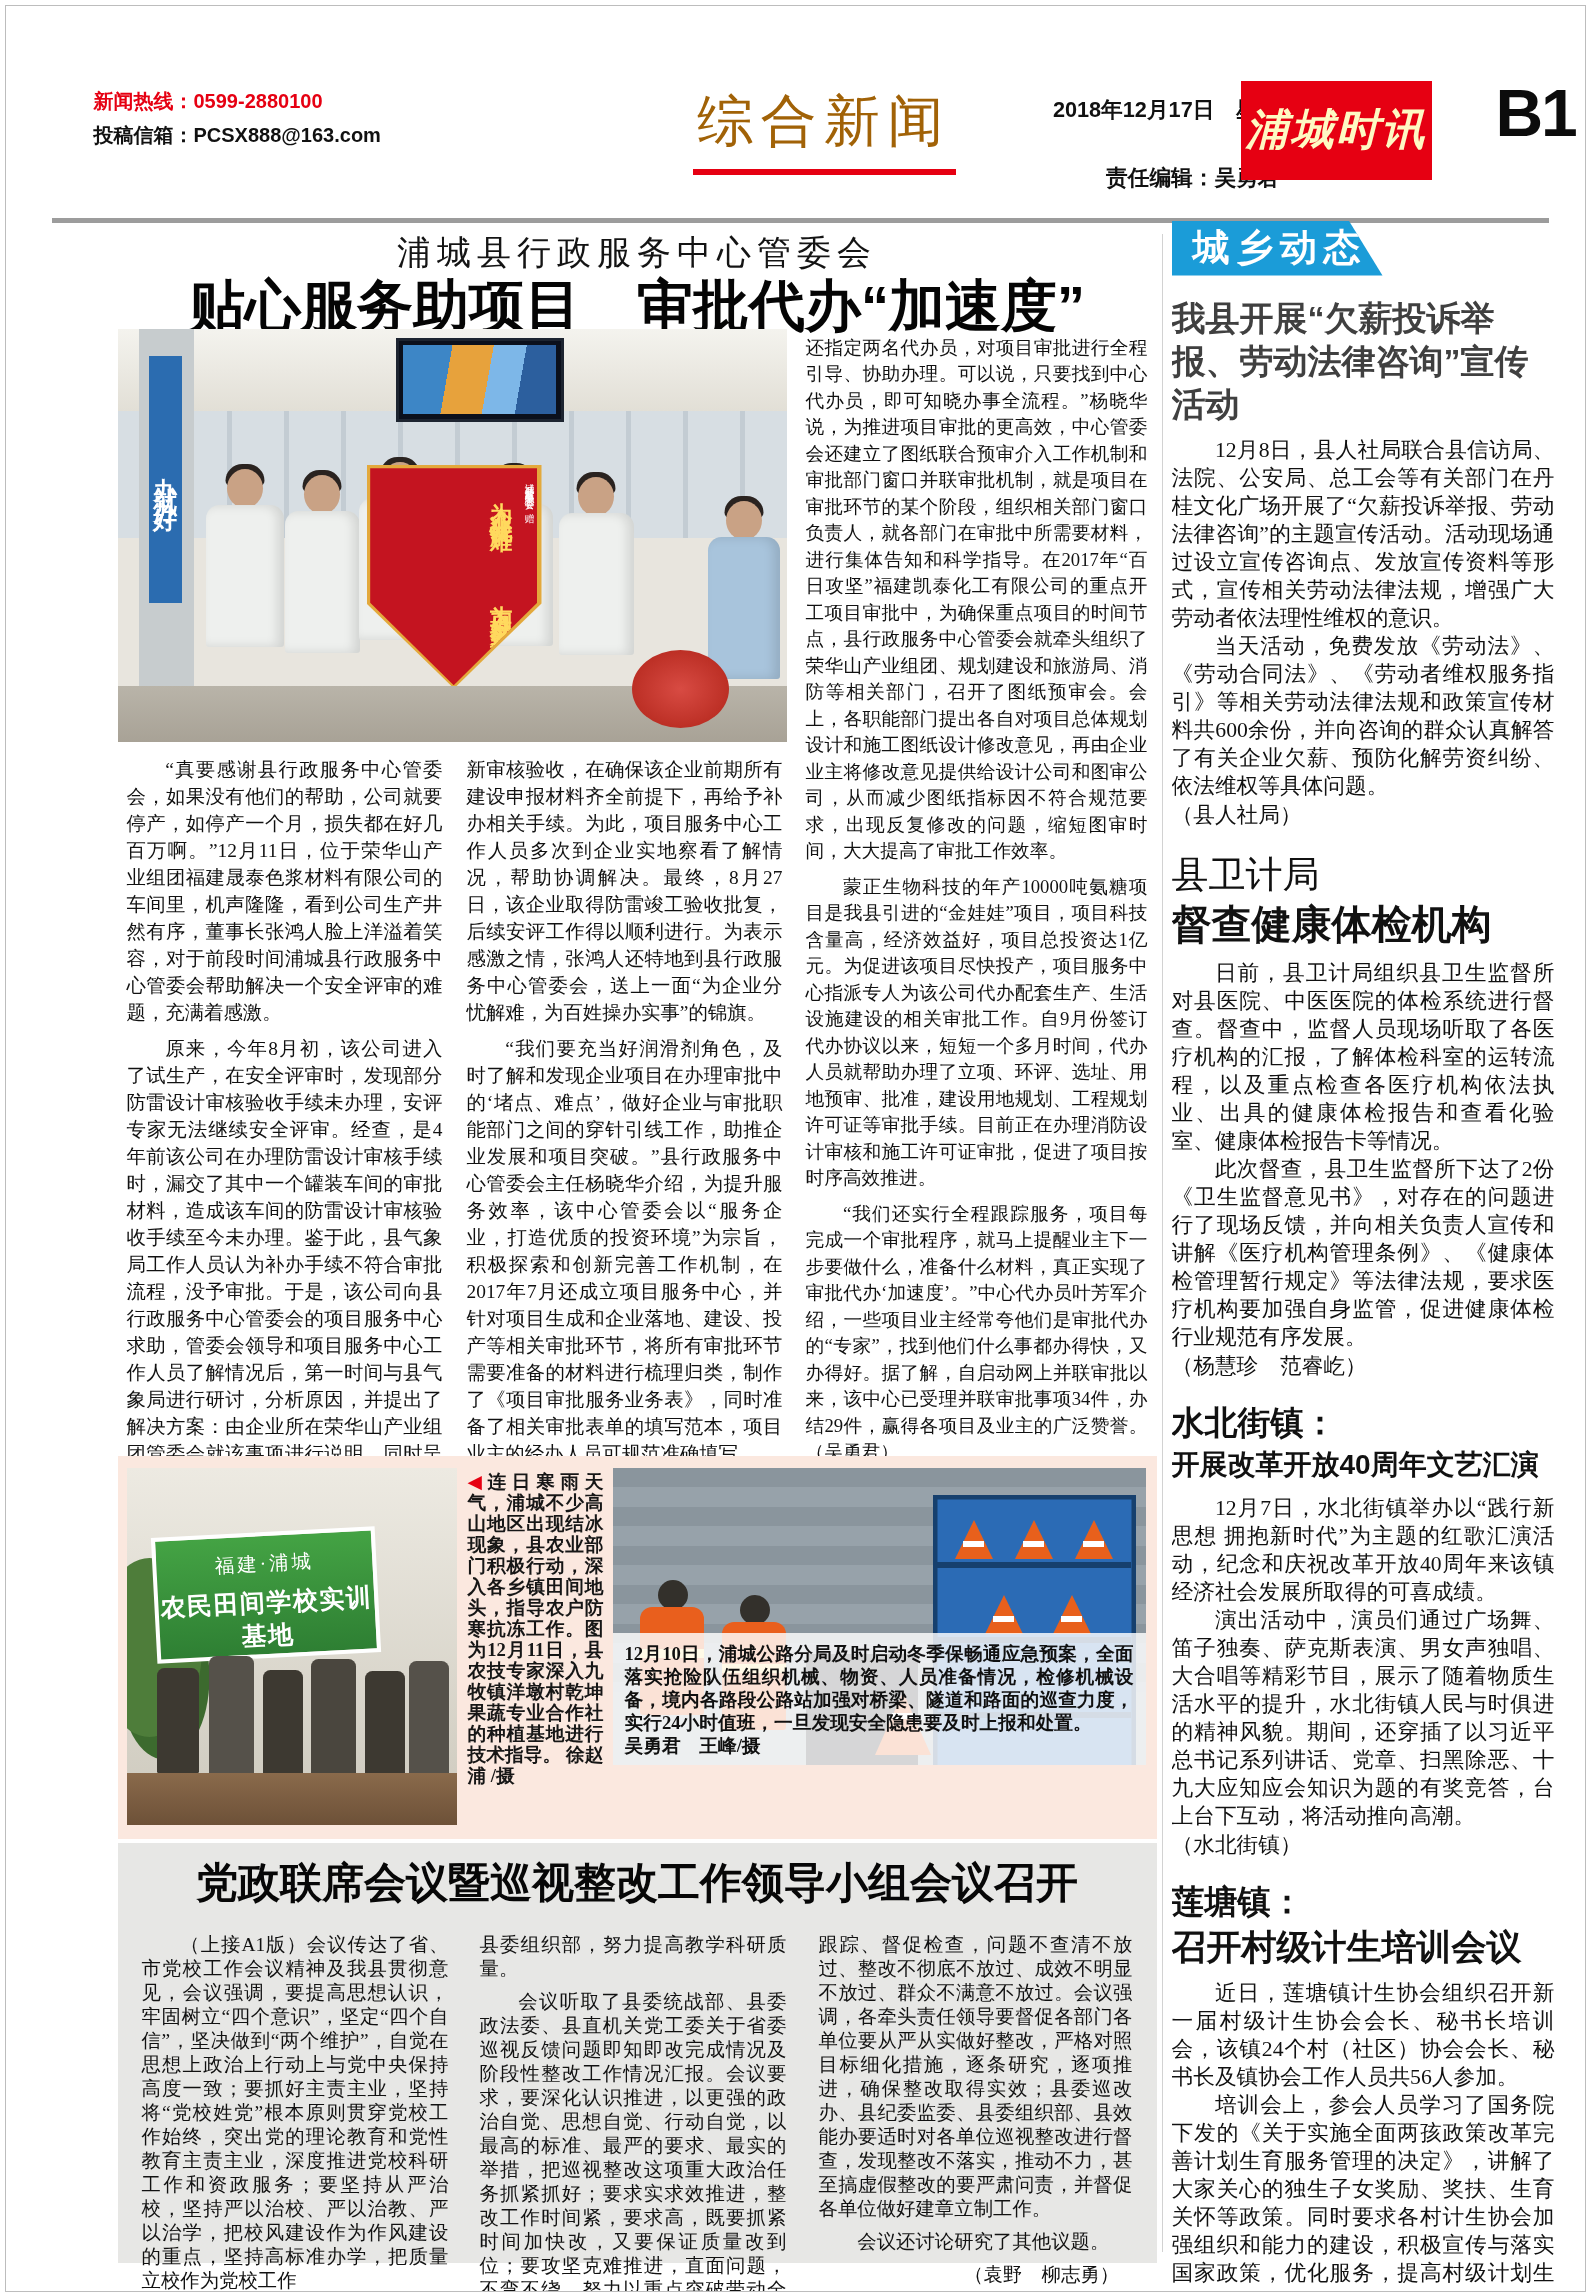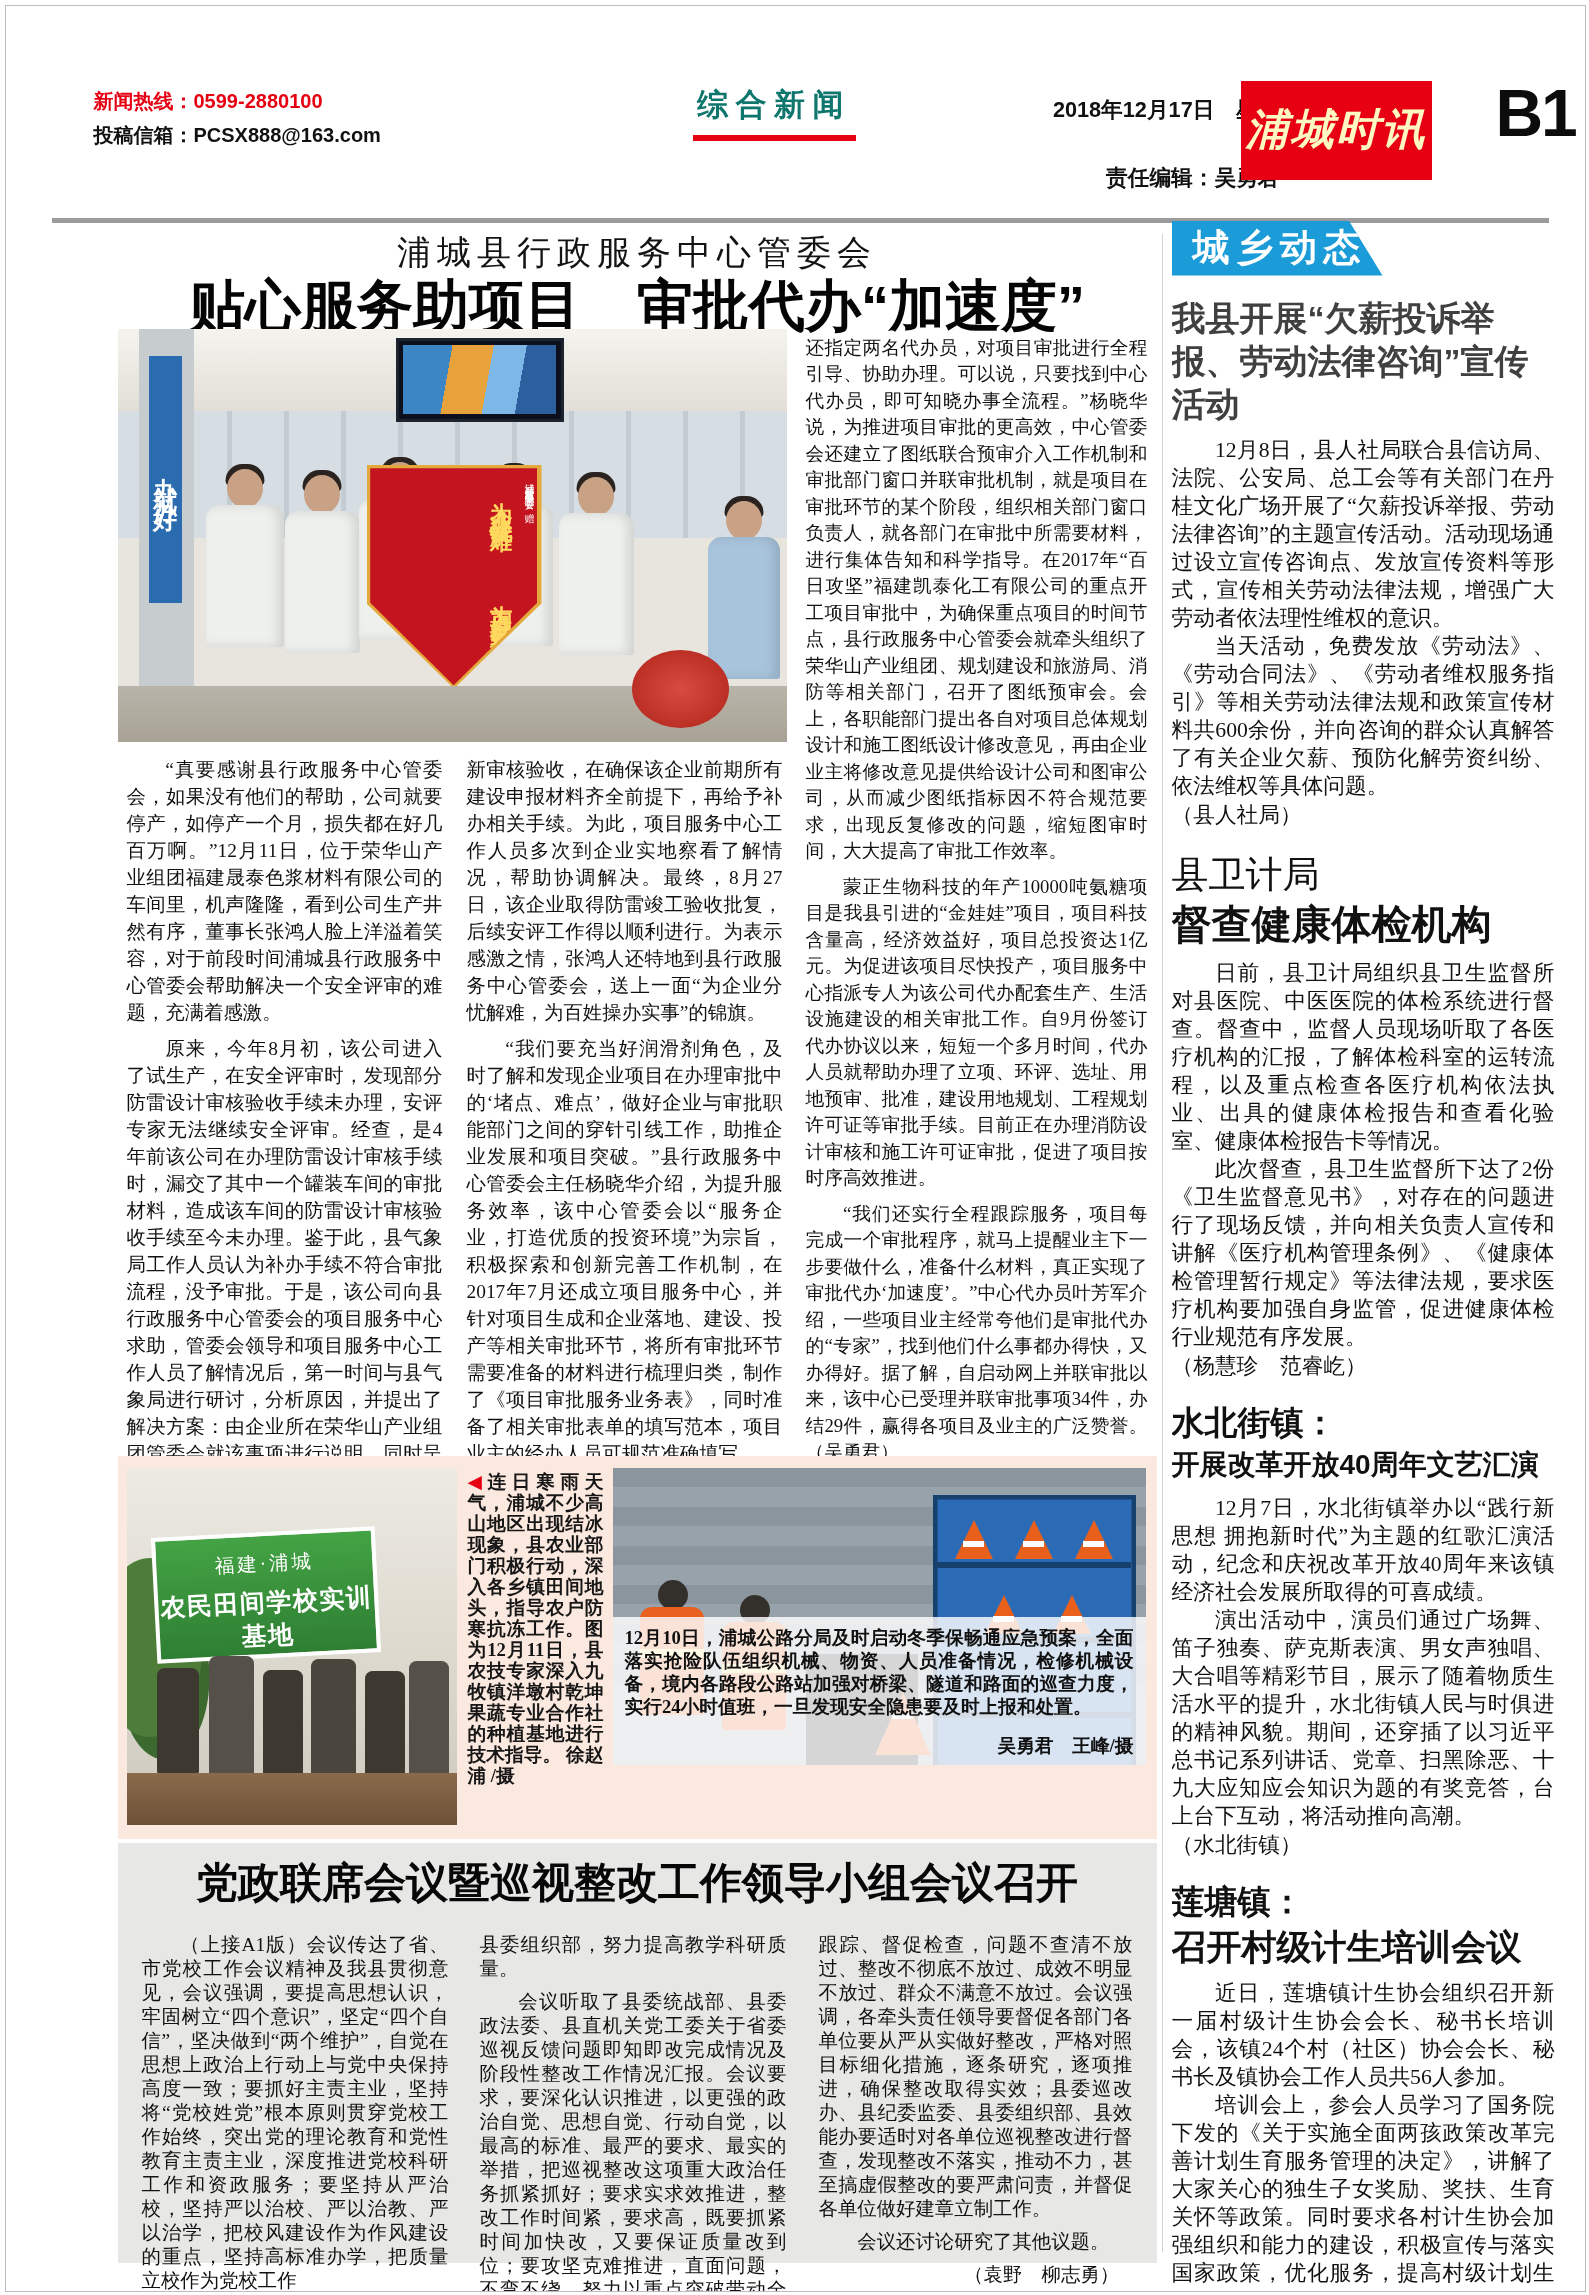--- a/index.html
+++ b/index.html
@@ -6,21 +6,21 @@
   body{width:1589px;height:2295px;position:relative;
        font-family:"Liberation Serif","DejaVu Serif",serif;color:#111;}
   .page{position:absolute;left:4.5px;top:4.5px;width:1579px;height:2285px;
         border:0.7px solid #bdbdbd;background:#fff;overflow:hidden;}
   .abs{position:absolute;}
   .sans{font-family:"Liberation Sans","DejaVu Sans",sans-serif;}
 
   
   .hotline{left:88px;top:78px;font-size:20px;font-weight:bold;line-height:34px;}
   .hotline .l1{color:#e60012;}
-  .section-title{left:687px;top:78px;font-size:31px;font-weight:700;color:#0f766e;
+  .section-title{left:687px;top:78px;font-size:56px;font-weight:400;color:#a16207;
                  letter-spacing:7.5px;border-bottom:6.7px solid #e60012;padding:0 4.5px 9px 4.5px;}
   .date-block{left:1045px;top:87px;width:229px;text-align:right;font-size:21.7px;
               font-weight:600;line-height:34px;}
   .masthead{left:1235px;top:75px;width:191px;height:99px;background:#e60012;color:#fef9c3;
             display:flex;align-items:center;justify-content:center;font-size:43px;font-weight:bold;
             font-style:italic;letter-spacing:2.2px;}
   .page-no{left:1490px;top:69px;font-size:66px;font-weight:900;letter-spacing:-2.2px;color:#0c0c0c;}
   .top-rule{left:46px;top:212px;width:1497px;height:5.2px;background:#9c9c9c;}
   .v-divider{left:1156px;top:228px;width:1.5px;height:2018px;background:#d2d2d2;}
 
@@ -99,21 +99,21 @@
       border-top:10.5px solid #8f979e;}
   .rp-rack{left:320px;top:27px;width:203px;height:290px;background:#2b6bb5;
       box-shadow:inset 0 0 0 4.5px #16406e;}
   .rp-shelf{position:absolute;left:4.5px;width:194px;height:6px;background:#16406e;}
   .cone{position:absolute;width:0;height:0;border-left:19.4px solid transparent;
       border-right:19.4px solid transparent;border-bottom:39px solid #e8601c;}
   .cone:after{content:"";position:absolute;left:-10.5px;top:21px;width:21px;height:6px;background:#fff;}
   .cone.big{border-left-width:28px;border-right-width:28px;border-bottom-width:63px;}
   .rp-caption{left:0;right:0;bottom:0;background:rgba(255,255,255,.82);padding:9px 12px 7.5px 12px;
       font-size:18.7px;line-height:23px;font-weight:bold;text-align:justify;color:#101010;}
-  .rp-credit{display:block;text-align:right;margin-top:16px;}
+  .rp-credit{display:block;text-align:left;margin-top:0;}
 
   
   .bottom-box{left:112px;top:1837px;width:1039px;height:420px;background:#e7e7e5;}
   .bottom-title{left:0;top:12px;width:1039px;text-align:center;font-size:42px;font-weight:900;
       color:#070707;}
   .bcol{top:81px;font-size:19.4px;line-height:24px;}
   .bcol1{left:15px;width:325px;}
   .bcol2{left:353px;width:325px;}
   .bcol3{left:692px;width:332px;}
   .b-byline{text-align:right;padding-right:22.4px;margin-top:3px;font-size:19.4px;}

